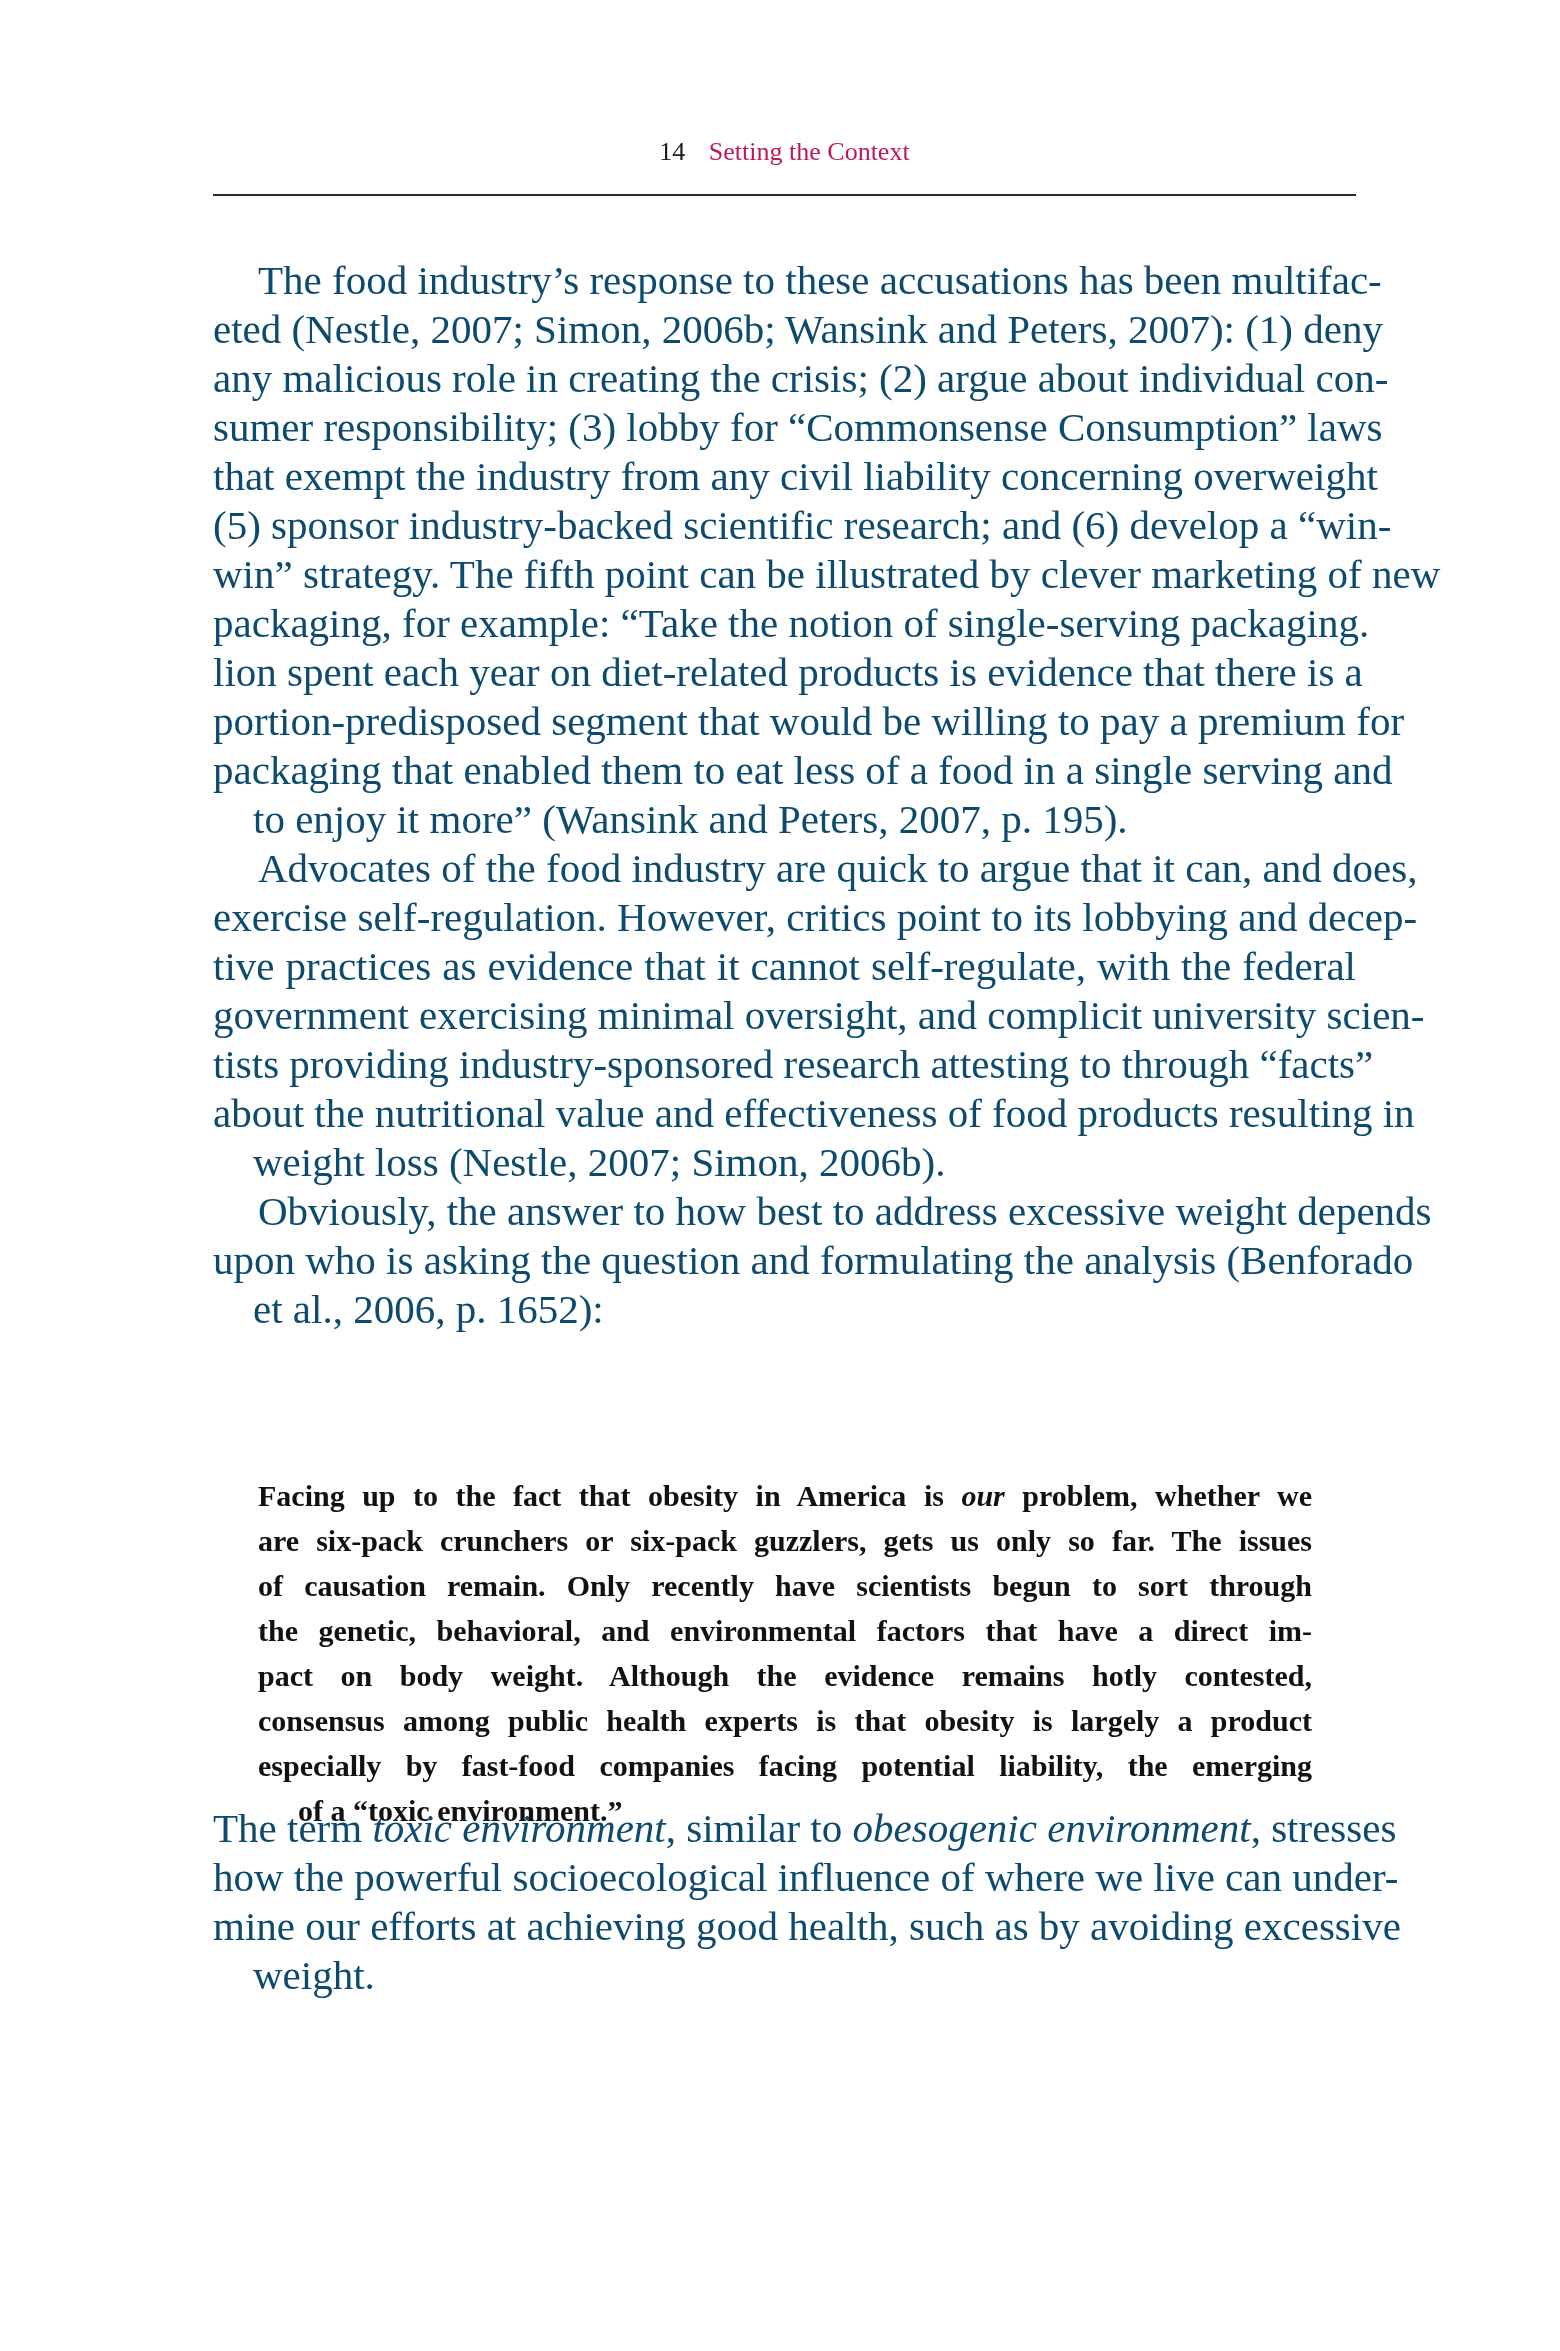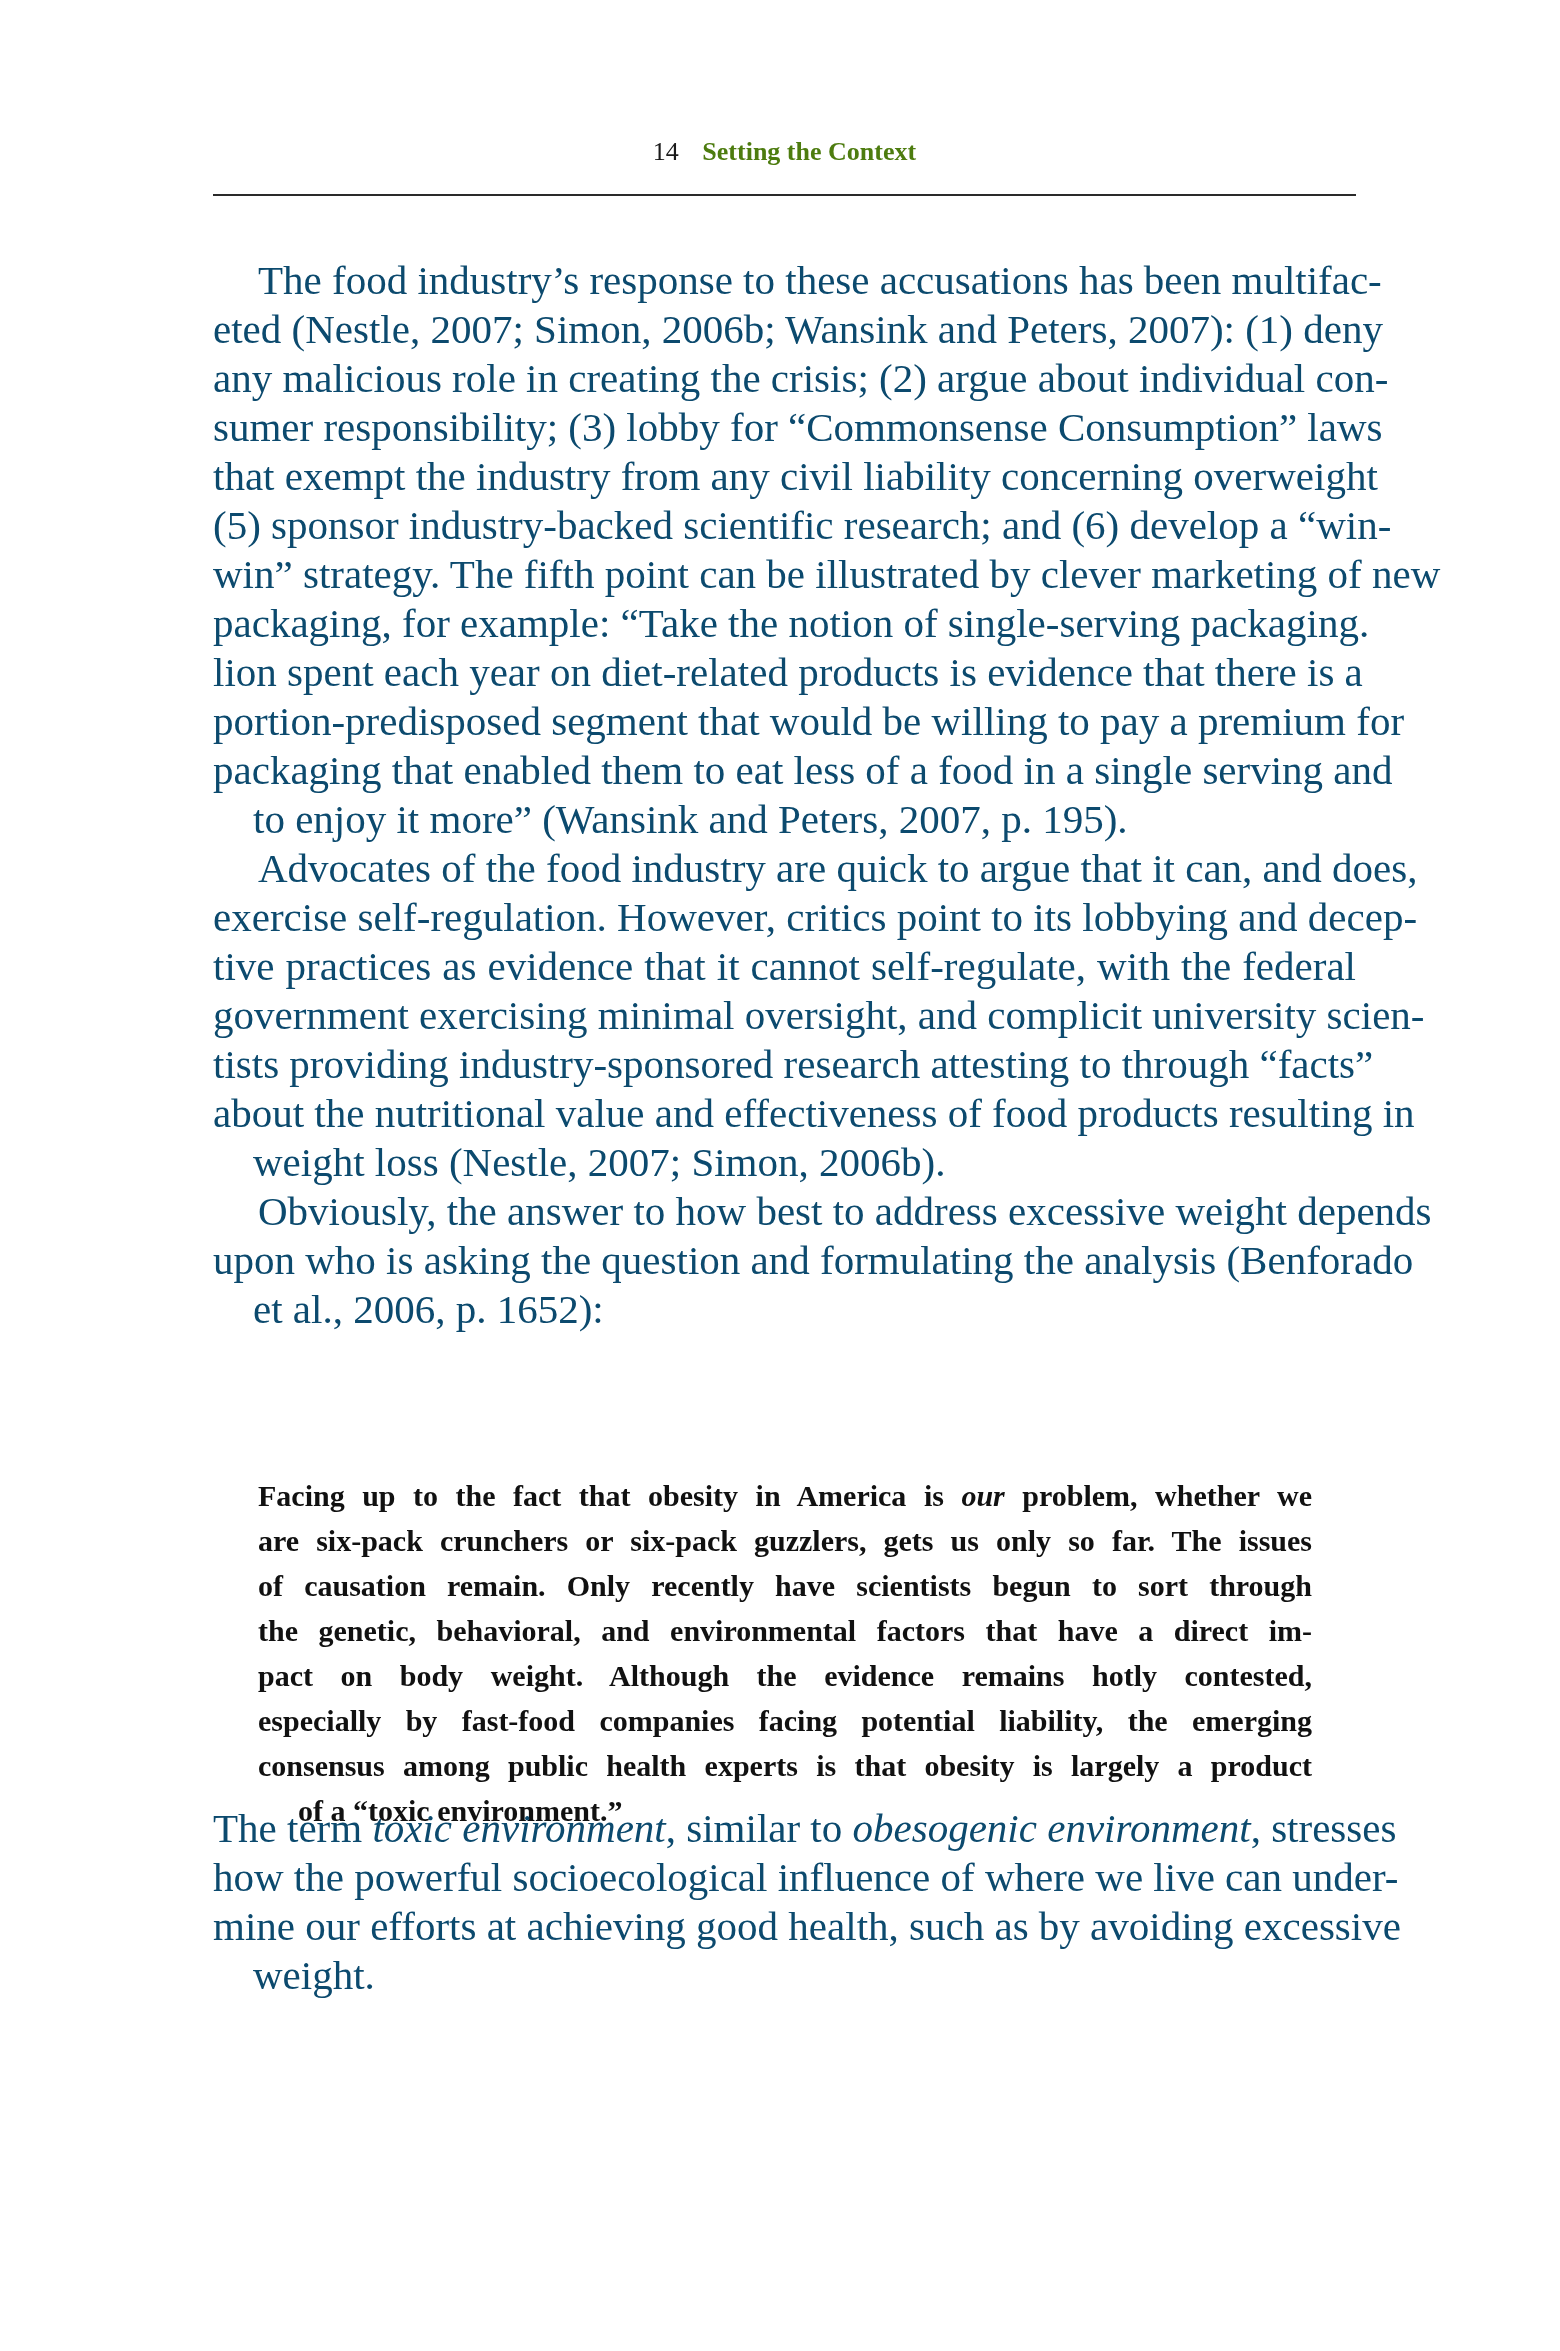--- a/index.html
+++ b/index.html
@@ -4,21 +4,21 @@
 <style>
   html, body { margin: 0; padding: 0; background: #ffffff; }
   body { width: 1560px; height: 2351px; position: relative; overflow: hidden; }
   .page { position: absolute; left: 0; top: 0; width: 1560px; height: 2351px; }
   .running-head {
     position: absolute; left: 213px; width: 1143px; top: 134px;
     text-align: center; font-family: "Liberation Serif", "DejaVu Serif", serif;
     font-size: 26px; line-height: 35px;
   }
   .folio { color: #1a1a1a; margin-right: 17px; }
-  .section-title { color: #4d7c0f; font-weight: bold; }
+  .section-title { color: #be185d; font-weight: normal; }
   .rule {
     position: absolute; left: 213px; width: 1143px; top: 194px; height: 0;
     border-top: 2.4px solid #2a2a2a;
   }
   .body-text {
     position: absolute; left: 213px; width: 1143px;
     font-family: "Liberation Serif", "DejaVu Serif", serif;
     font-size: 41px; line-height: 49px; color: #0c4a6e;
     text-align: justify; hyphens: manual;
   }
@@ -78,22 +78,22 @@
     </p>
   </div>
 
   <div class="blockquote">
     <p>
       <span class="line"><span>Facing up to the fact that obesity in America is </span><em>our</em><span> problem, whether we</span></span>
       <span class="line">are six-pack crunchers or six-pack guzzlers, gets us only so far. The issues</span>
       <span class="line">of causation remain. Only recently have scientists begun to sort through</span>
       <span class="line">the genetic, behavioral, and environmental factors that have a direct im-</span>
       <span class="line">pact on body weight. Although the evidence remains hotly contested,</span>
+      <span class="line">consensus among public health experts is that obesity is largely a product</span>
       <span class="line">especially by fast-food companies facing potential liability, the emerging</span>
-      <span class="line">consensus among public health experts is that obesity is largely a product</span>
       <span class="line last">of a “toxic environment.”</span>
     </p>
   </div>
 
   <div class="body-text" id="closing-text">
     <p>
       <span class="line"><span>The term </span><em>toxic environment</em><span>, similar to </span><em>obesogenic environment</em><span>, stresses</span></span>
       <span class="line">how the powerful socioecological influence of where we live can under-</span>
       <span class="line">mine our efforts at achieving good health, such as by avoiding excessive</span>
       <span class="line last">weight.</span>

